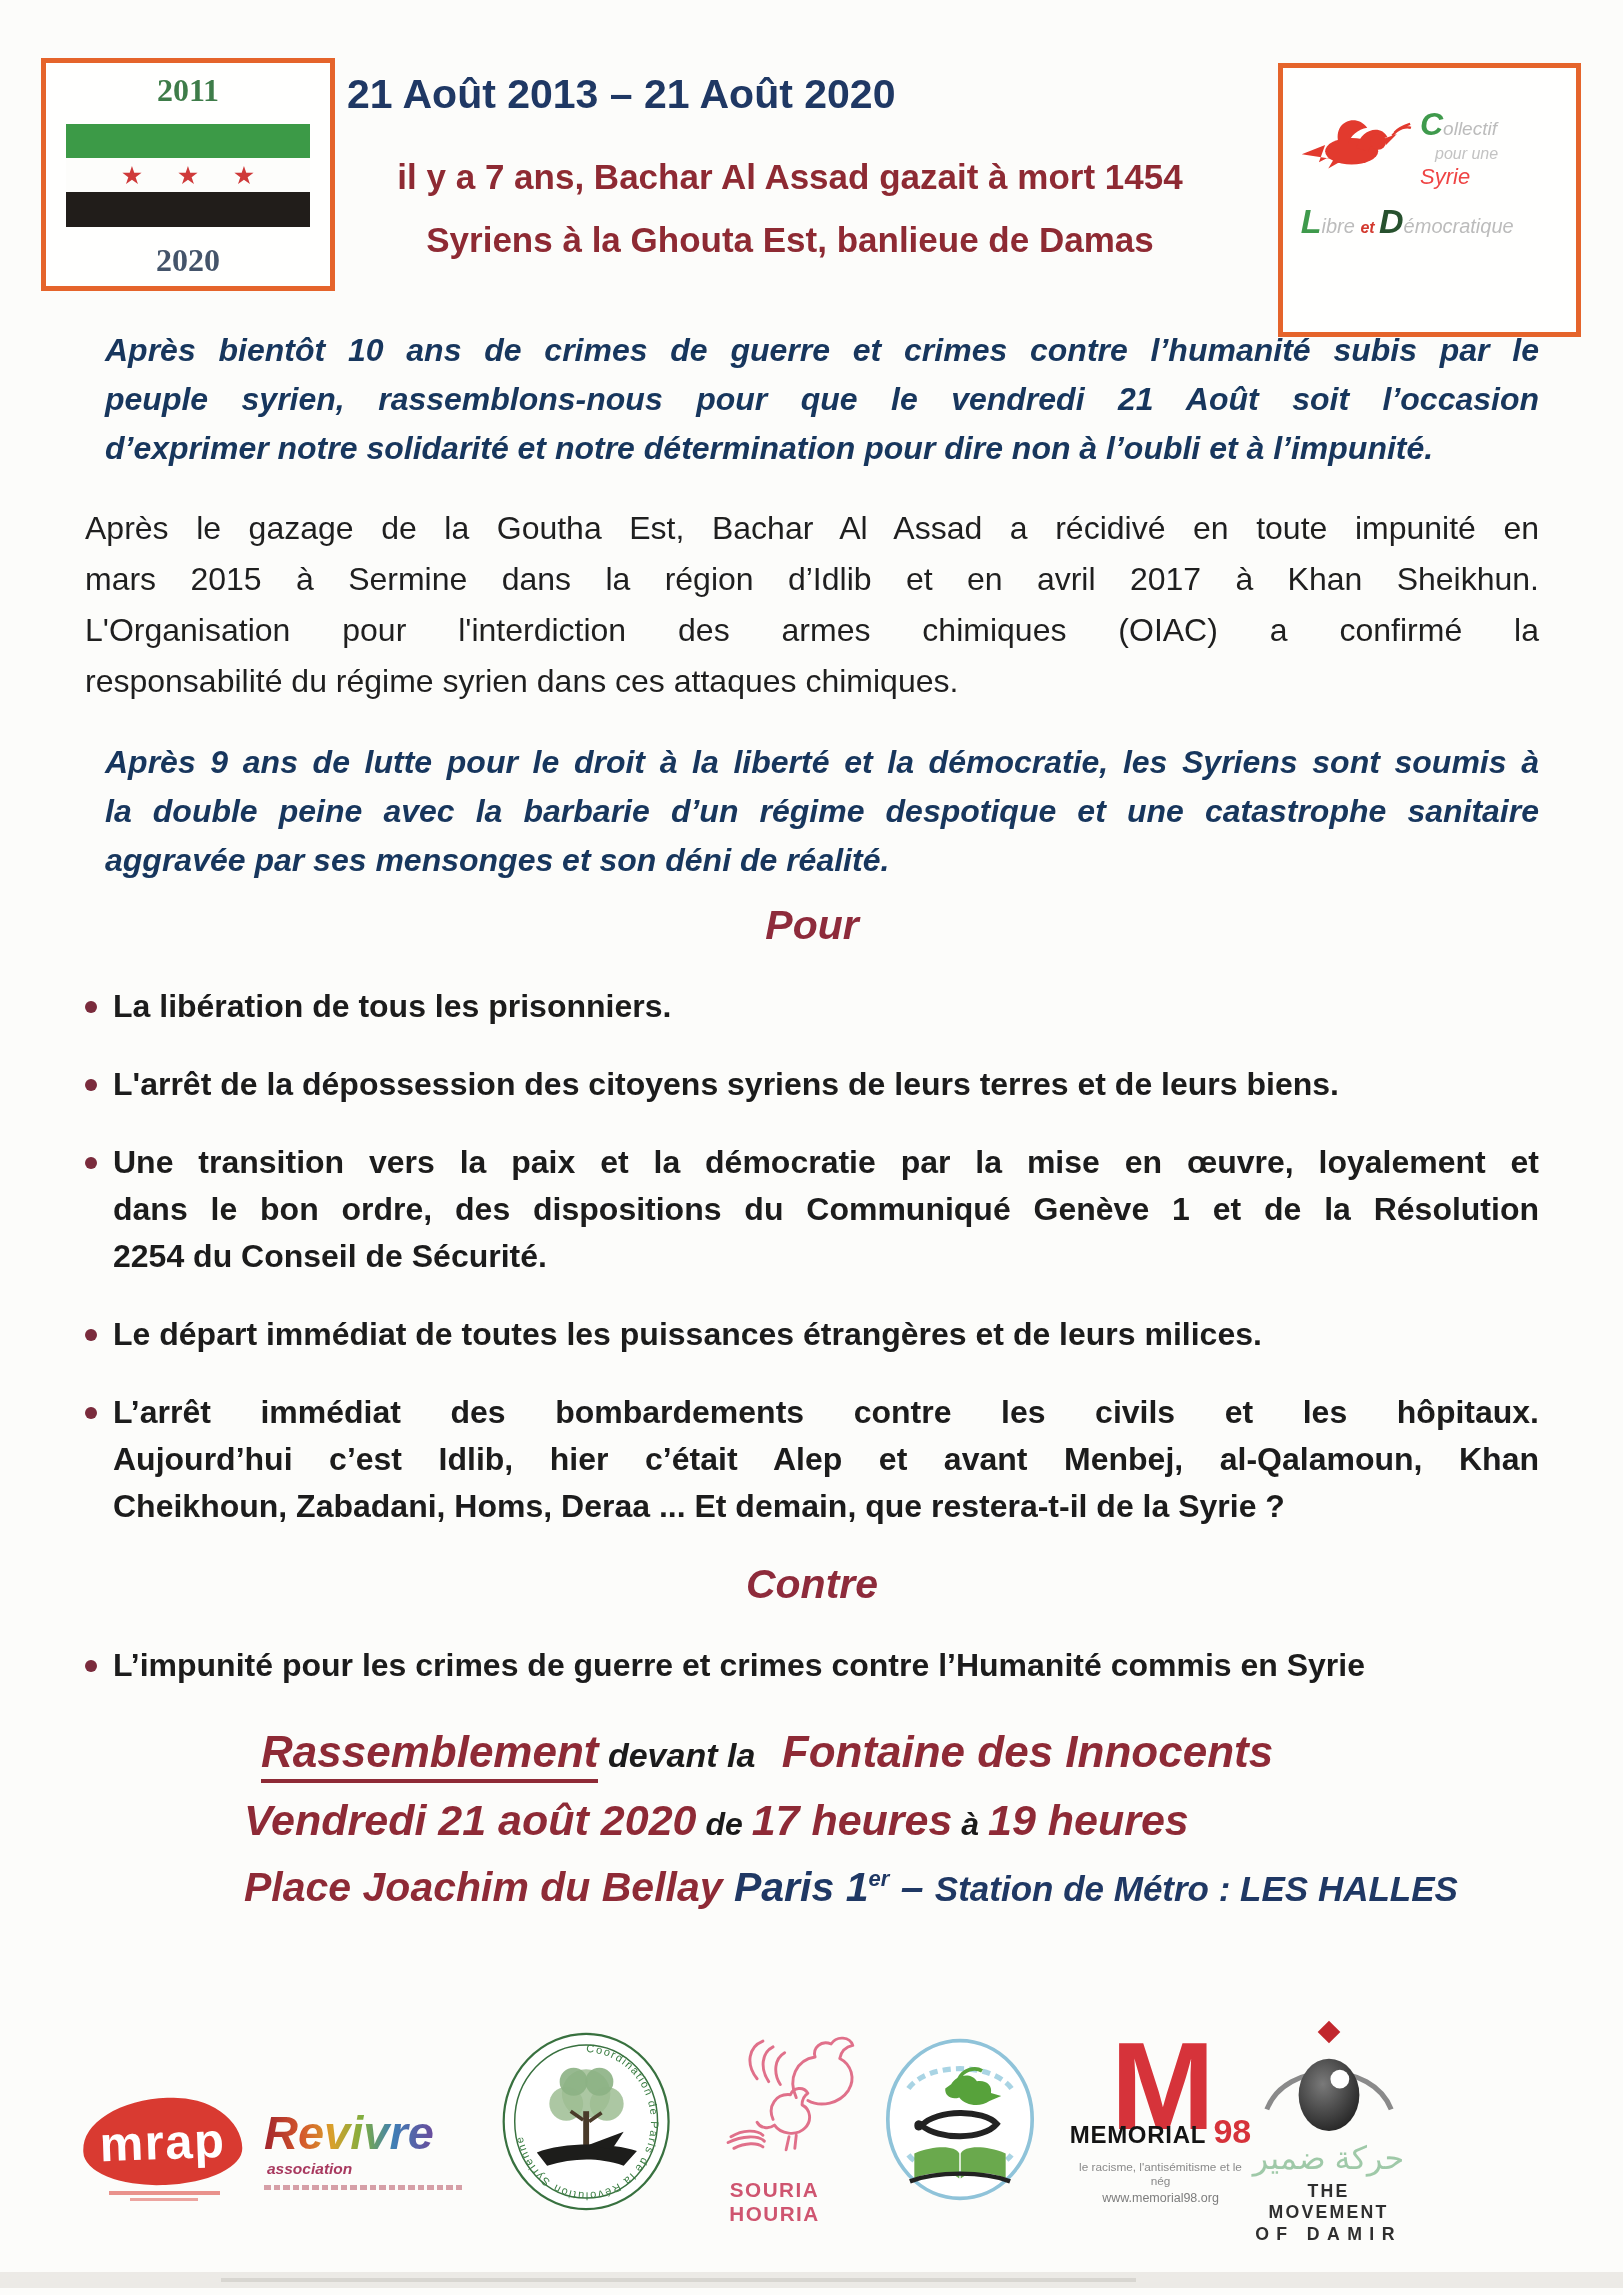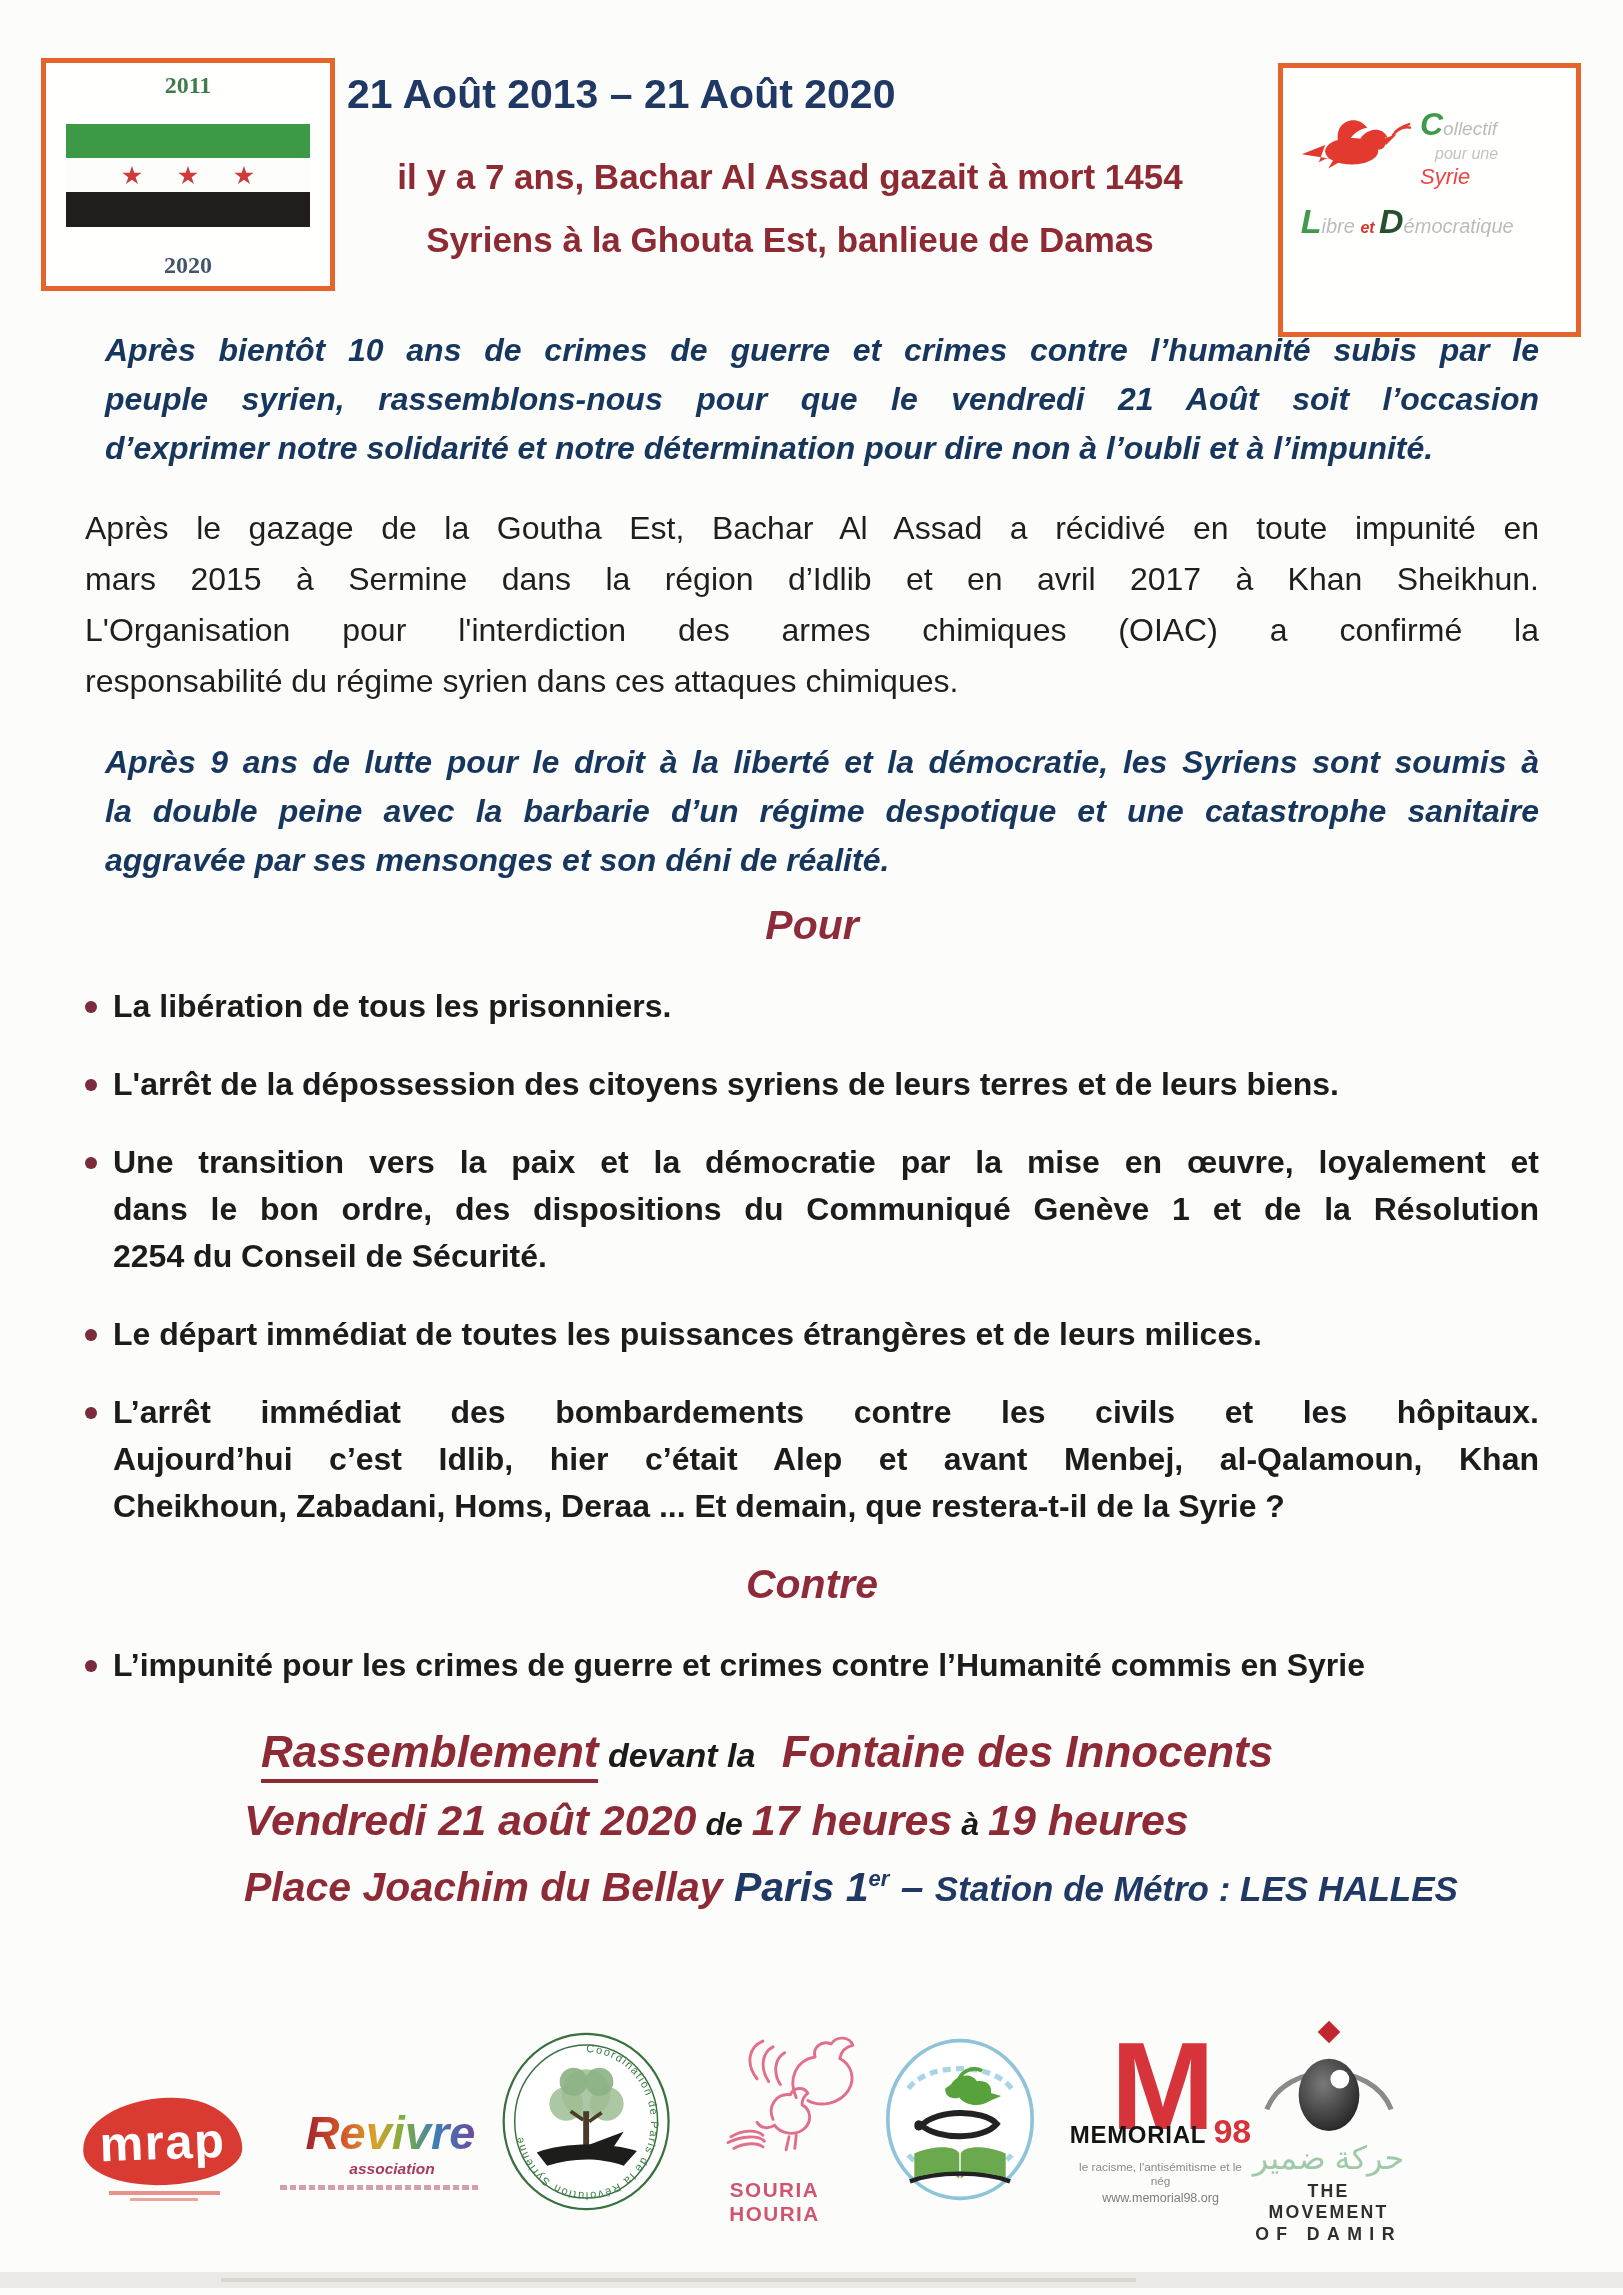--- a/index.html
+++ b/index.html
@@ -14,21 +14,21 @@
     background:#fcfcfa;
   }
 
   
   .badge-left{
     position:absolute;left:41px;top:58px;width:294px;height:233px;
     border:5.9px solid #e5642b;background:#fffffe;box-sizing:border-box;
     display:flex;flex-direction:column;align-items:center;justify-content:space-between;
     padding:8.9px 0 7.4px 0;
   }
-  .year{font-family:"Liberation Serif",serif;font-weight:bold;font-size:24px;}
+  .year{font-family:"Liberation Serif",serif;font-weight:bold;font-size:32px;}
   .year.top{color:#3e7c49;}
   .year.bottom{color:#44546a;}
   .flag{width:244px;height:103px;display:flex;flex-direction:column;}
   .stripe{flex:1;}
   .stripe.green{background:#3c9a47;}
   .stripe.black{background:#211d1a;}
   .stripe.white{background:#fdfdfb;display:flex;align-items:center;justify-content:center;}
   .stars{color:#cf3a3a;font-size:25px;letter-spacing:13.3px;line-height:1;text-indent:13.3px;}
 
   .badge-right{
@@ -263,21 +263,21 @@
   </div>
 
   <div class="logo" style="left:83px;top:2098px;width:162px;">
     <div class="mrap-blob">
       <span>mrap</span>
     </div>
     <div class="mrap-tag1"></div>
     <div class="mrap-tag2"></div>
   </div>
 
-  <div class="logo" style="left:280px;top:2105px;width:221px;text-align:center;">
+  <div class="logo" style="left:264px;top:2105px;width:221px;">
     <span class="revivre-word">Revivre</span><span class="revivre-assoc">association</span>
     <div class="revivre-tag"></div>
   </div>
 
   <div class="logo" style="left:500px;top:2030px;">
     <svg width="173" height="183" viewBox="0 0 235 248">
       <ellipse cx="117" cy="124" rx="112" ry="119" fill="#ffffff" stroke="#38713f" stroke-width="3"></ellipse>
       <ellipse cx="117" cy="124" rx="97" ry="104" fill="none" stroke="#38713f" stroke-width="2"></ellipse>
       <defs>
         <path id="ringP" d="M117,30 a88,95 0 1,1 -0.1,0"></path>

